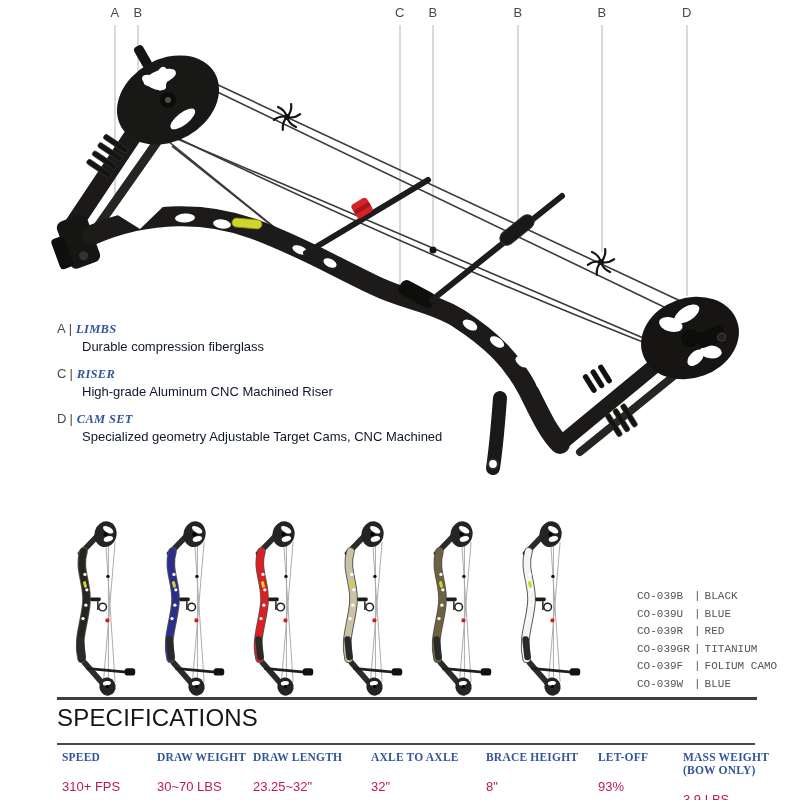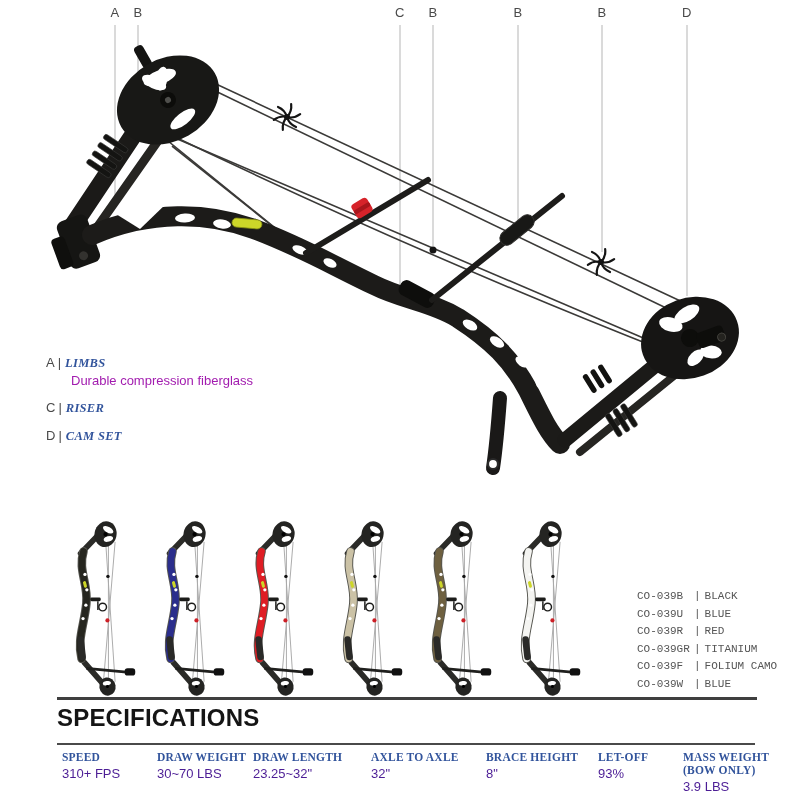--- a/index.html
+++ b/index.html
@@ -3,43 +3,43 @@
 <meta charset="utf-8">
 <style>
   html,body{margin:0;padding:0;}
   body{width:800px;height:800px;background:#ffffff;position:relative;overflow:hidden;
        font-family:"Liberation Sans", sans-serif;-webkit-font-smoothing:antialiased;}
   .abs{position:absolute;}
   
   .callout-letter{position:absolute;top:5px;transform:translateX(-50%);
        font-size:13px;color:#4a4a4a;letter-spacing:.5px;}
   
-  #parts{position:absolute;left:46px;top:320px;width:430px;margin-top:34px;}
+  #parts{position:absolute;left:57px;top:320px;width:430px;}
   .part-block{margin-bottom:10px;}
   .part-head{font-size:13px;color:#4a4a4a;line-height:17px;}
   .part-head .sep{color:#4a4a4a;margin:0 4px 0 3px;}
   .part-name{font-family:"Liberation Serif", serif;font-style:italic;font-weight:bold;
        font-size:12.5px;color:#32549c;letter-spacing:.3px;}
-  .part-desc{font-size:13px;color:#a21caf;line-height:17px;padding-left:25px;}
+  .part-desc{font-size:13px;color:#0f172a;line-height:17px;padding-left:25px;}
   
   .thumb{position:absolute;top:517px;width:90px;height:182px;}
   
   #codes{position:absolute;left:637px;top:588px;}
   .code-row{font-size:11px;color:#555;line-height:17.5px;white-space:nowrap;font-family:Liberation Mono, monospace;}
   .code-row .code{display:inline-block;min-width:56px;}
   .code-row .sep{margin:0 4px 0 1px;color:#555;}
   
   .rule{position:absolute;left:57px;background:#3f3f3f;}
   
-  #spec-title{position:absolute;left:57px;top:704px;font-size:24px;font-weight:700;
+  #spec-title{position:absolute;left:57px;top:704px;font-size:24px;font-weight:400;
        color:#151515;letter-spacing:.2px;}
   .spec-col{position:absolute;top:751px;}
   .spec-label{font-family:"Liberation Serif", serif;font-weight:bold;
        font-size:11.5px;color:#32549c;line-height:13px;letter-spacing:.2px;}
-  .spec-value{font-size:13px;color:#4c1d95;margin-top:2px;}
+  .spec-value{font-size:13px;color:#be185d;margin-top:15px;}
 </style>
 </head>
 <body>
 
 <span class="callout-letter" style="left:115px">A</span>
 <span class="callout-letter" style="left:138px">B</span>
 <span class="callout-letter" style="left:400px">C</span>
 <span class="callout-letter" style="left:433px">B</span>
 <span class="callout-letter" style="left:518px">B</span>
 <span class="callout-letter" style="left:602px">B</span>
@@ -162,23 +162,25 @@
   <circle cx="493" cy="464" r="5" fill="#ffffff" stroke="#2a2a2a" stroke-width="2.2"></circle>
 </svg>
 
 <div id="parts">
   <div class="part-block">
     <div class="part-head"><span>A</span><span class="sep">|</span><span class="part-name">LIMBS</span></div>
     <div class="part-desc">Durable compression fiberglass</div>
   </div>
   <div class="part-block">
     <div class="part-head"><span>C</span><span class="sep">|</span><span class="part-name">RISER</span></div>
+    <div class="part-desc">High-grade Aluminum CNC Machined Riser</div>
   </div>
   <div class="part-block">
     <div class="part-head"><span>D</span><span class="sep">|</span><span class="part-name">CAM SET</span></div>
+    <div class="part-desc">Specialized geometry Adjustable Target Cams, CNC Machined</div>
   </div>
 </div>
 
 <svg width="0" height="0" style="position:absolute">
   <defs>
     <g id="bowthumb">
       <g stroke="#a8a8a8" stroke-width="1" fill="none">
         <line x1="59" y1="20" x2="59" y2="176"></line>
         <line x1="56" y1="24" x2="66" y2="172"></line>
         <line x1="66" y1="26" x2="54" y2="170"></line>

